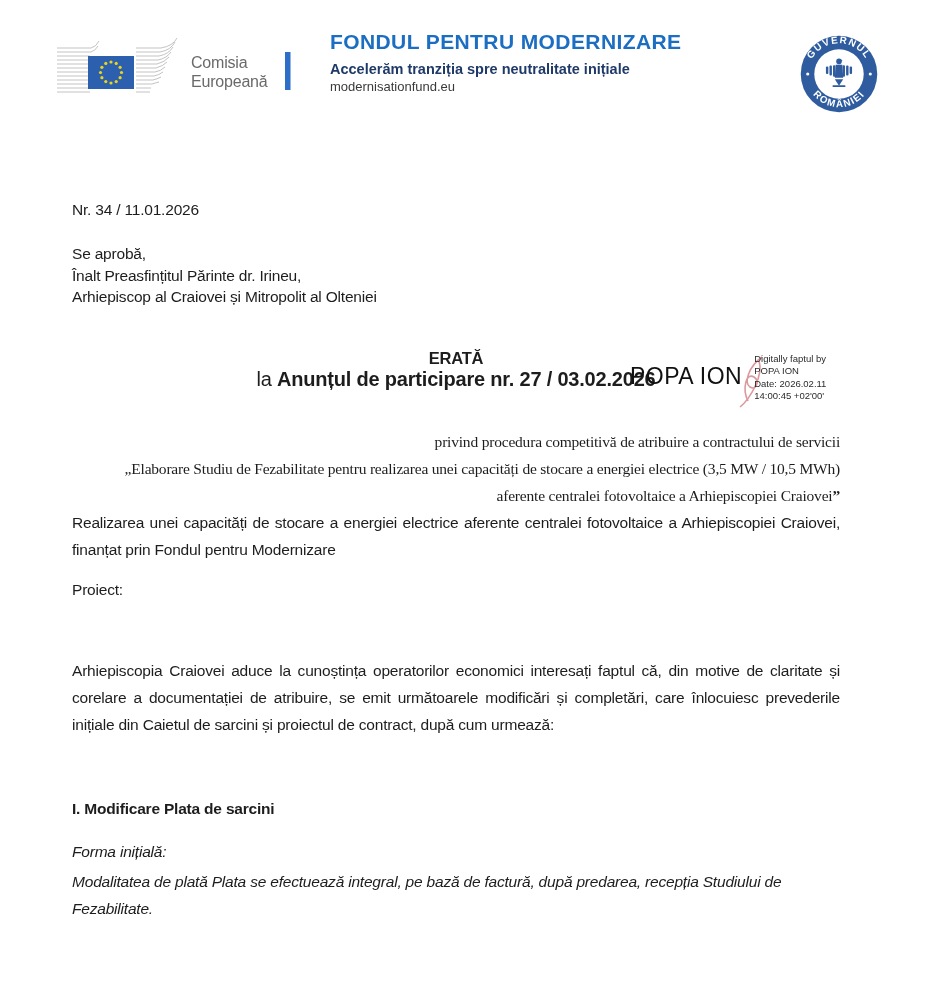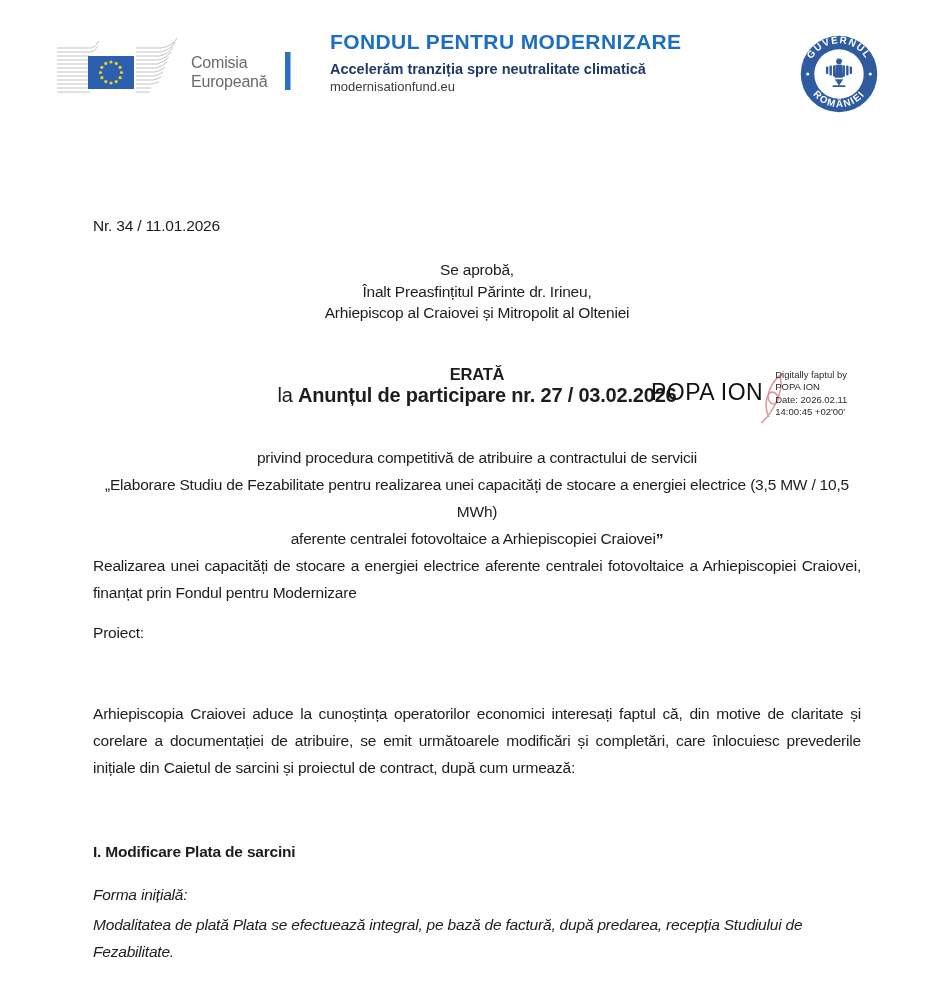--- a/index.html
+++ b/index.html
@@ -17,37 +17,37 @@
   
   .header { position: absolute; left: 0; top: 0; width: 931px; height: 130px; }
   .eu-logo { position: absolute; left: 57px; top: 38px; width: 238px; height: 62px; }
   .fund-block { position: absolute; left: 330px; top: 30px; width: 380px; }
   .fund-title { font-size: 21px; font-weight: bold; letter-spacing: 0.4px; }
   .fund-subtitle { font-size: 14.5px; font-weight: bold; margin-top: 7px; letter-spacing: 0px; }
   .fund-url { font-size: 13px; color: #3a3a3a; margin-top: 2px; letter-spacing: 0px; }
   .gov-seal { position: absolute; left: 797px; top: 32px; width: 84px; height: 84px; }
 
   
-  .doc { position: absolute; left: 93px; top: 196px; width: 768px; font-size: 15.5px; line-height: 27px; margin-top: 16px; }
+  .doc { position: absolute; left: 72px; top: 196px; width: 768px; font-size: 15.5px; line-height: 27px; }
   .doc-number { margin-bottom: 14px; }
 
-  .approval { text-align: center; line-height: 21.5px; margin-top: 20px; }
+  .approval { text-align: left; line-height: 21.5px; margin-top: 20px; }
 
   .title-zone { position: relative; margin-top: 10px; min-height: 66px; }
   .signature { position: absolute; right: 0px; top: 3px; width: 210px; }
   .sig-flex { display: flex; align-items: flex-start; }
   .sig-name { font-size: 23px; color: #111; white-space: nowrap; letter-spacing: 0.5px; padding-top: 12px; }
   .sig-flourish { position: absolute; left: 106px; top: 2px; width: 34px; height: 58px; }
   .sig-details { font-size: 9.5px; line-height: 12.5px; color: #2b2b2b; padding-left: 12px; padding-top: 2px; letter-spacing: 0px; position: relative; z-index: 2; }
 
   .erata-title { text-align: center; font-weight: bold; font-size: 16.5px; margin-top: 40px; line-height: 20px; }
   .erata-subtitle { text-align: center; font-size: 20px; margin-top: 1px; line-height: 21px; }
   .erata-subtitle .bold { font-weight: bold; }
 
-  .centered-lines { text-align: center; margin-top: 14px; line-height: 27px; }
+  .centered-lines { text-align: right; margin-top: 14px; line-height: 27px; font-family: Liberation Serif, serif; }
   .bold-quote { font-weight: bold; }
 
   .para { margin-top: 0; }
   .proiect-label { margin-top: 13px; }
   .justify { text-align: justify; }
   .notice { margin-top: 54px; }
   .section-title { font-weight: bold; margin-top: 57px; }
   .forma-initiala { font-style: italic; margin-top: 16px; }
   .forma-initiala-text { font-style: italic; margin-top: 3px; }
 </style>
@@ -109,21 +109,21 @@
 
         <text x="134" y="30" font-size="16" fill="#6a6a6a" font-family="Liberation Sans, sans-serif">Comisia</text>
         <text x="134" y="49" font-size="16" fill="#6a6a6a" font-family="Liberation Sans, sans-serif">Europeană</text>
 
         <rect x="228" y="14" width="5.5" height="38" fill="#2d6fc8"></rect>
       </svg>
     </div>
 
     <div class="fund-block">
       <div class="fund-title" style="color:#1b6ec2">FONDUL PENTRU MODERNIZARE</div>
-      <div class="fund-subtitle" style="color:#1f3a68">Accelerăm tranziția spre neutralitate climatică</div>
+      <div class="fund-subtitle" style="color:#1f3a68">Accelerăm tranziția spre neutralitate inițiale</div>
       <div class="fund-url">modernisationfund.eu</div>
     </div>
 
     <div class="gov-seal">
       <svg width="84" height="84" viewBox="0 0 90 90">
         <defs>
           <path id="arcTop" d="M 12 45 A 33 33 0 0 1 78 45" fill="none"></path>
           <path id="arcBottom" d="M 9.5 45 A 35.5 35.5 0 0 0 80.5 45" fill="none"></path>
         </defs>
         <circle cx="45" cy="45" r="41" fill="#2e5c9e"></circle>

